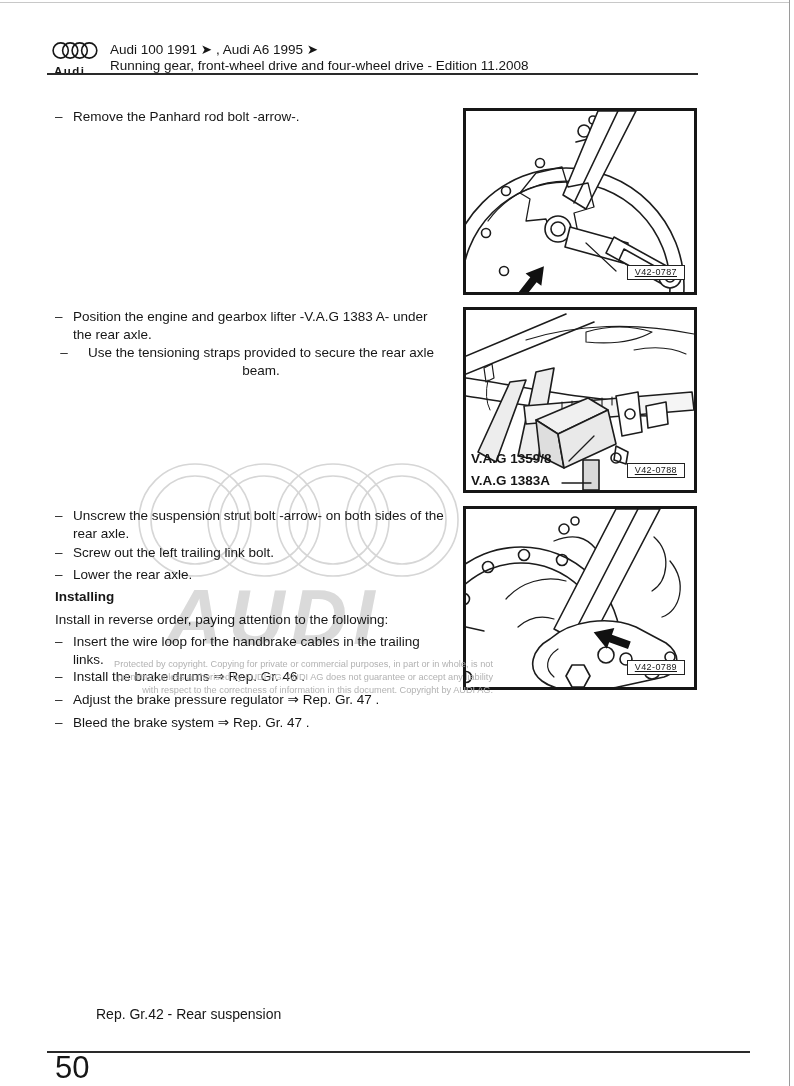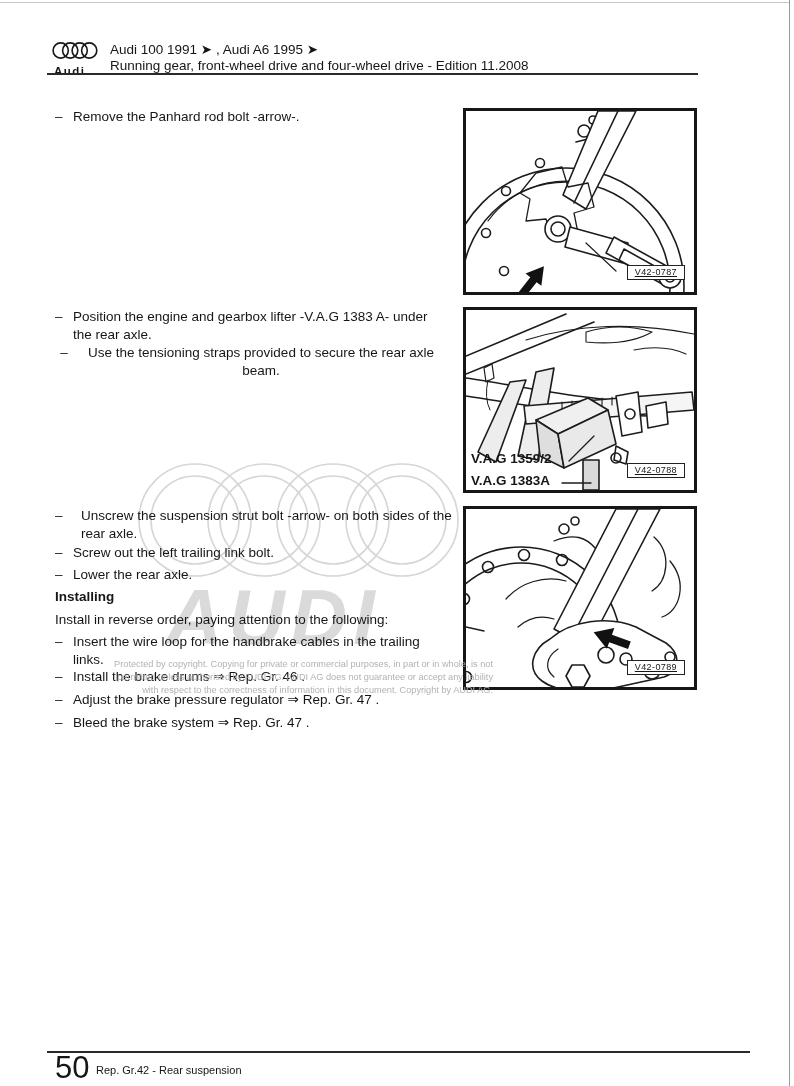--- a/index.html
+++ b/index.html
@@ -40,21 +40,21 @@
   .fig svg{display:block;}
   .fig-id{
     position:absolute;right:9px;bottom:12px;background:#fff;border:1.5px solid #222;
     font-size:9px;padding:1px 7px 2px 7px;letter-spacing:.4px;z-index:2;text-decoration:underline;
   }
   .tool-label{position:absolute;left:5px;font-size:13.5px;font-weight:bold;z-index:2;white-space:nowrap;}
 
   
   .ftr-rule{position:absolute;left:47px;top:1051px;width:703px;height:2px;background:#2a2a2a;}
   .page-num{position:absolute;left:55px;top:1055px;font-size:31px;line-height:26px;}
-  .ftr-caption{position:absolute;left:96px;top:1064px;font-size:11px;}
+  .ftr-caption{position:absolute;left:96px;top:1006px;font-size:14px;}
 </style>
 </head>
 <body>
 
 <div class="page">
 
   <div class="edge-top"></div>
   <div class="edge-right"></div>
 
   <div class="logo">
@@ -99,21 +99,21 @@
 
   <div class="step" style="top:308px;">
     <span class="dash">–</span><span class="txt" style="max-width:376px;">Position the engine and gearbox lifter -V.A.G 1383 A- under the rear axle.</span>
   </div>
 
   <div class="step" style="top:344px;text-align:center;">
     <span class="dash">–</span><span class="txt" style="max-width:376px;">Use the tensioning straps provided to secure the rear axle beam.</span>
   </div>
 
   <div class="step" style="top:507px;">
-    <span class="dash">–</span><span class="txt" style="max-width:392px;margin-left:8px;">Unscrew the suspension strut bolt -arrow- on both sides of the rear axle.</span>
+    <span class="dash">–</span><span class="txt" style="max-width:392px;">Unscrew the suspension strut bolt -arrow- on both sides of the rear axle.</span>
   </div>
 
   <div class="step" style="top:544px;">
     <span class="dash">–</span><span class="txt" style="max-width:392px;">Screw out the left trailing link bolt.</span>
   </div>
 
   <div class="step" style="top:566px;">
     <span class="dash">–</span><span class="txt" style="max-width:392px;">Lower the rear axle.</span>
   </div>
 
@@ -190,21 +190,21 @@
         <polygon points="70,110 122,88 142,100 92,124" fill="#f0f0f0"></polygon>
         <polygon points="70,110 92,124 98,158 74,146" fill="#dedede"></polygon>
         <polygon points="92,124 142,100 150,134 98,158" fill="#e9e9e9"></polygon>
         <rect x="117" y="150" width="16" height="30" fill="#d9d9d9"></rect>
         <path d="M150,136 l12,6 -2,12 -12,-4 z" fill="#fff"></path>
         <circle cx="150" cy="148" r="5"></circle>
         <path d="M103,151 L128,126" stroke-width="1.3"></path>
         <path d="M96,173 L125,173" stroke-width="1.3"></path>
       </g>
     </svg>
-    <div class="tool-label" style="top:141px;">V.A.G 1359/2</div>
+    <div class="tool-label" style="top:141px;">V.A.G 1359/8</div>
     <div class="tool-label" style="top:163px;">V.A.G 1383A</div>
     <div class="fig-id">V42-0788</div>
   </figure>
 
   <figure class="fig" style="top:506px;height:178px;margin:0;">
     <svg width="228" height="178" viewBox="0 0 228 178" preserveAspectRatio="none">
       <g fill="none" stroke="#1c1c1c" stroke-width="1.6" stroke-linecap="round" stroke-linejoin="round">
         <circle cx="55" cy="138" r="100"></circle>
         <circle cx="55" cy="138" r="84"></circle>
         <circle cx="126" cy="74" r="5.5"></circle>

